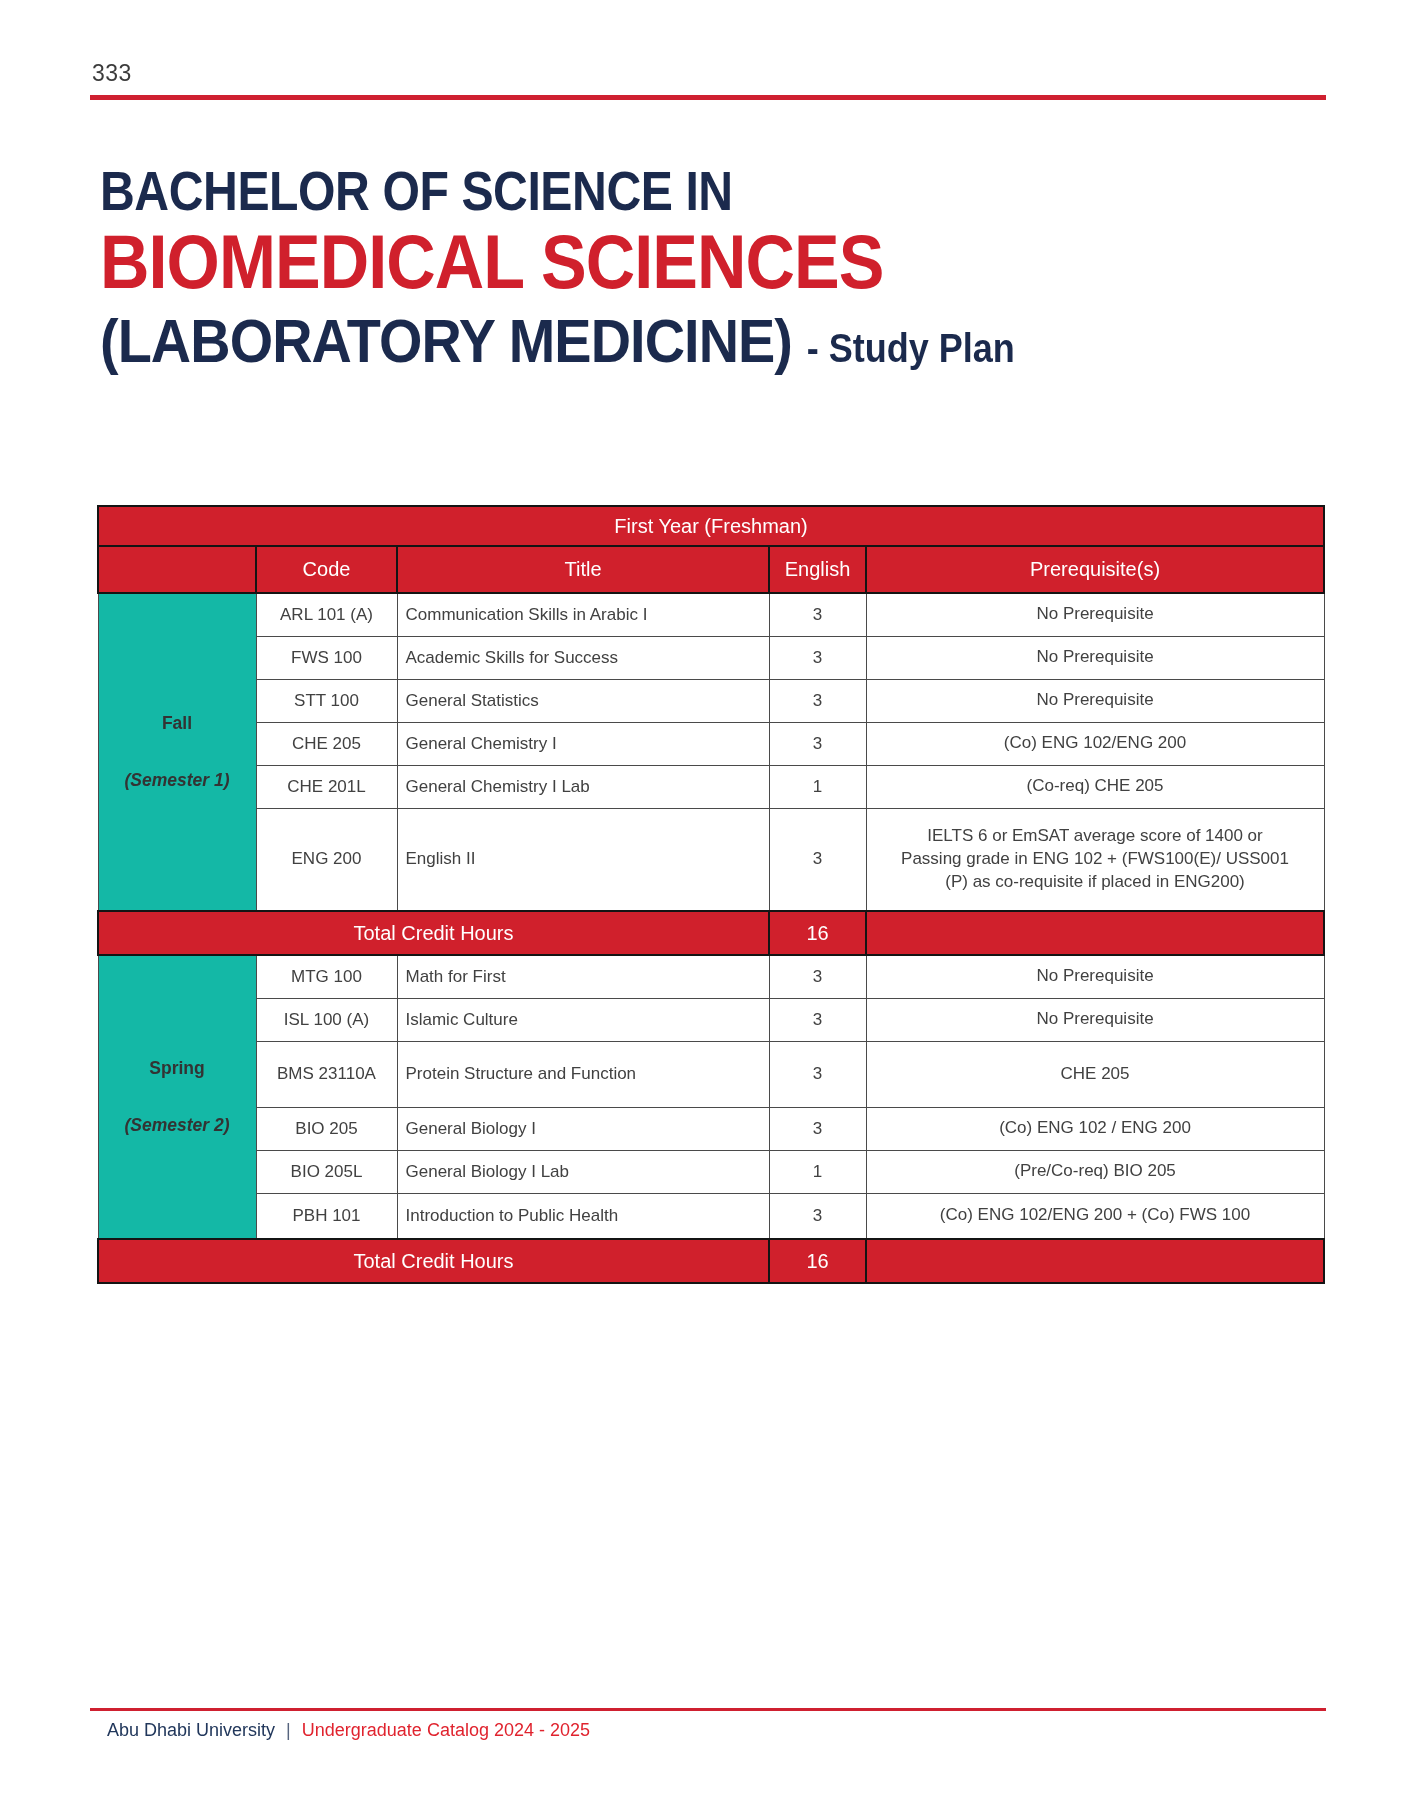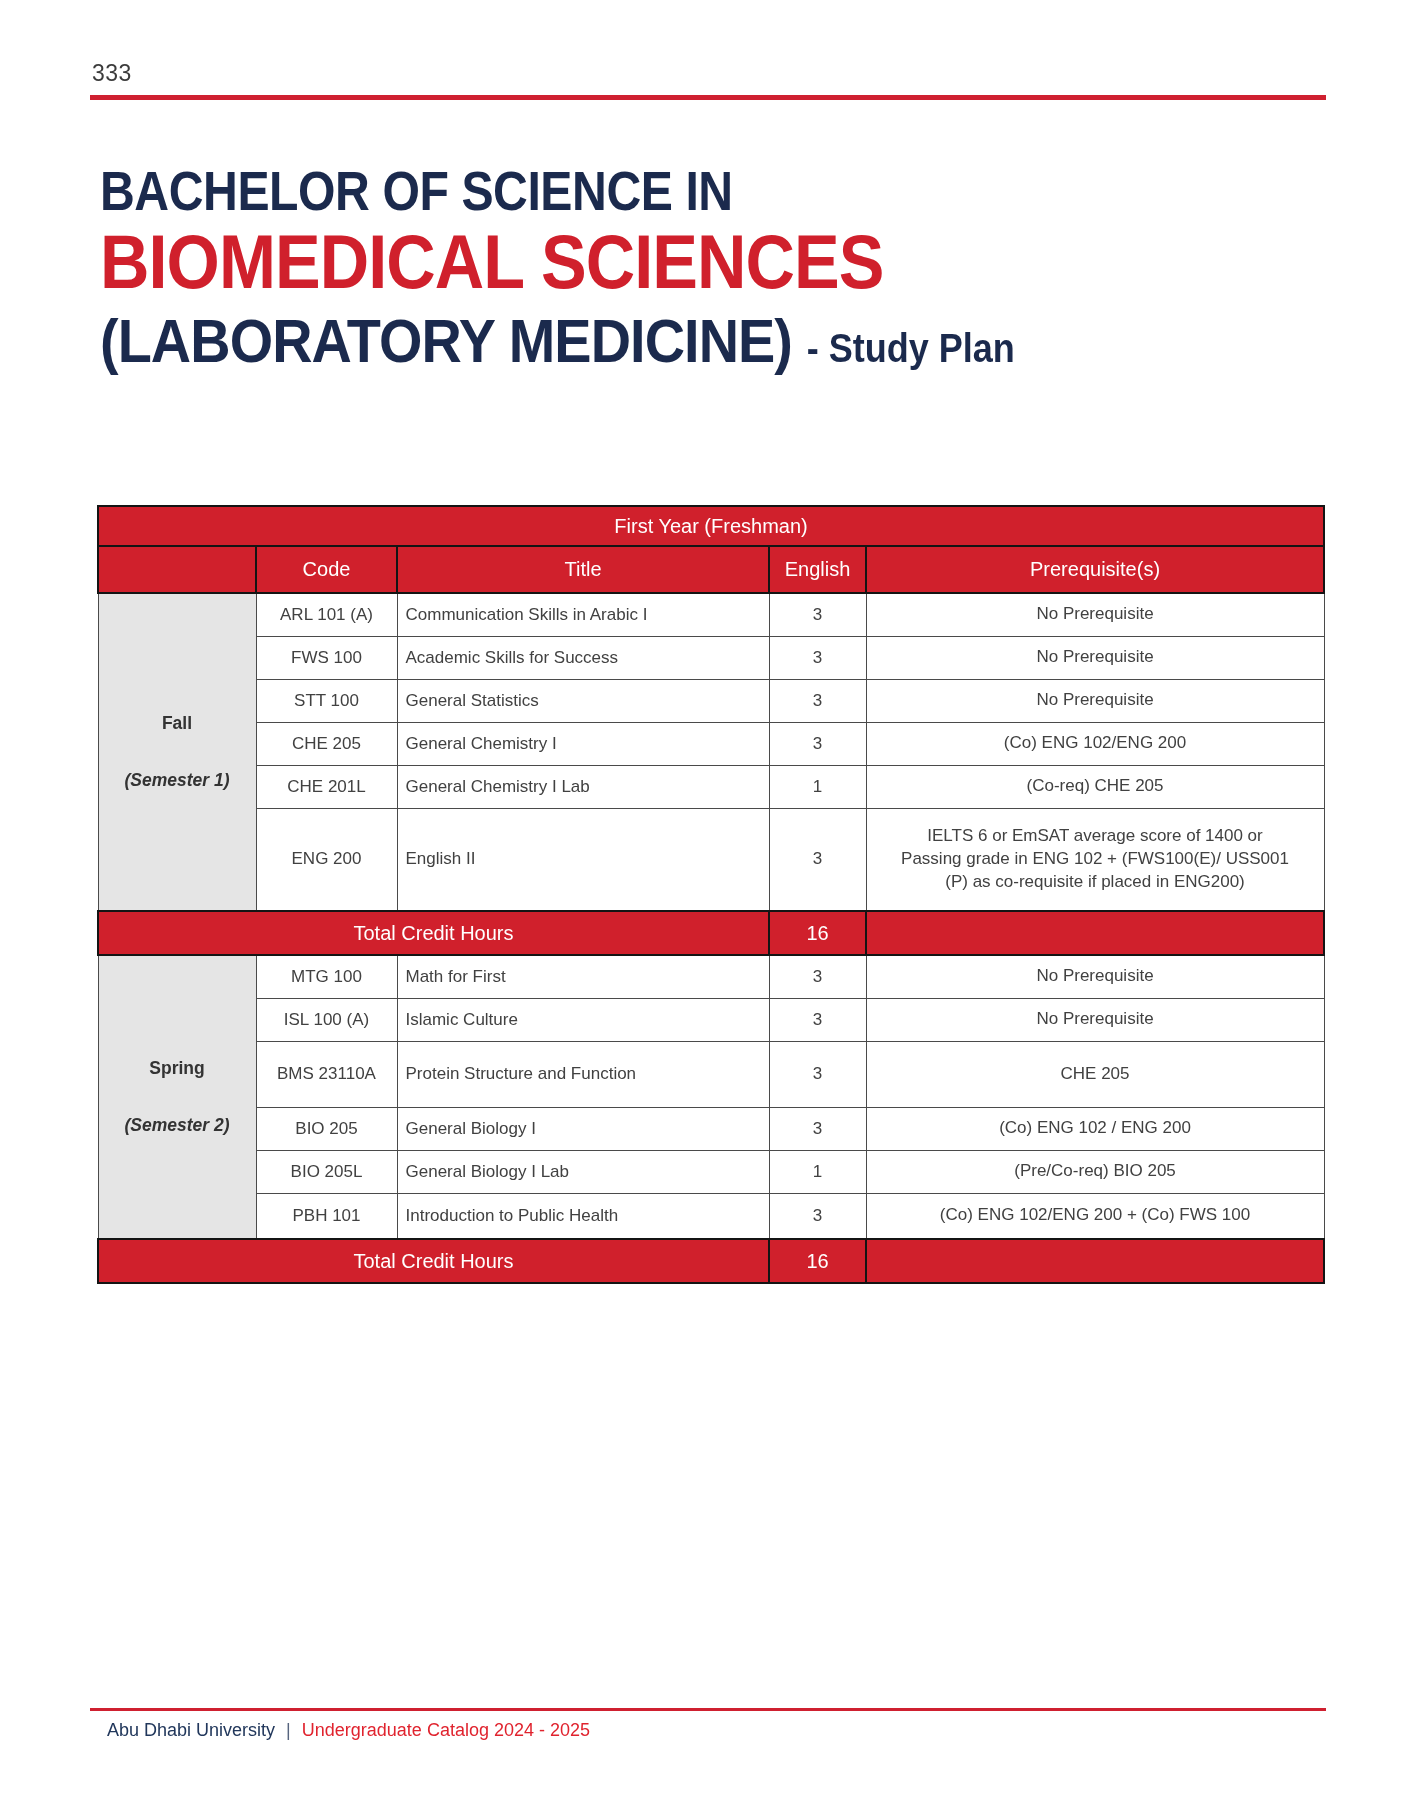--- a/index.html
+++ b/index.html
@@ -60,21 +60,21 @@
   }
   tr.banner-row td{height:40px;}
   tr.head-row td{height:47px;}
   tr.body-row td{height:43px;}
   tr.row-tall td{height:103px;}
   tr.row-med td{height:66px;}
   tr.row-pbh td{height:46px;}
   tr.total-row td{height:44px;}
   td.cell-semester{
     font-weight:700;color:#333333;font-size:17.5px;
-    background:#e5e5e5;
+    background:#14b8a6;
   }
   .sem-line2{margin-top:36px;font-style:italic;}
   td.cell-prereq{white-space:pre-line;line-height:1.35;}
   
   .footer-rule{
     position:absolute;left:90px;top:1708px;
     width:1236px;height:2.5px;background:#cf2030;
   }
   .footer-text{
     position:absolute;left:100px;top:1720px;

